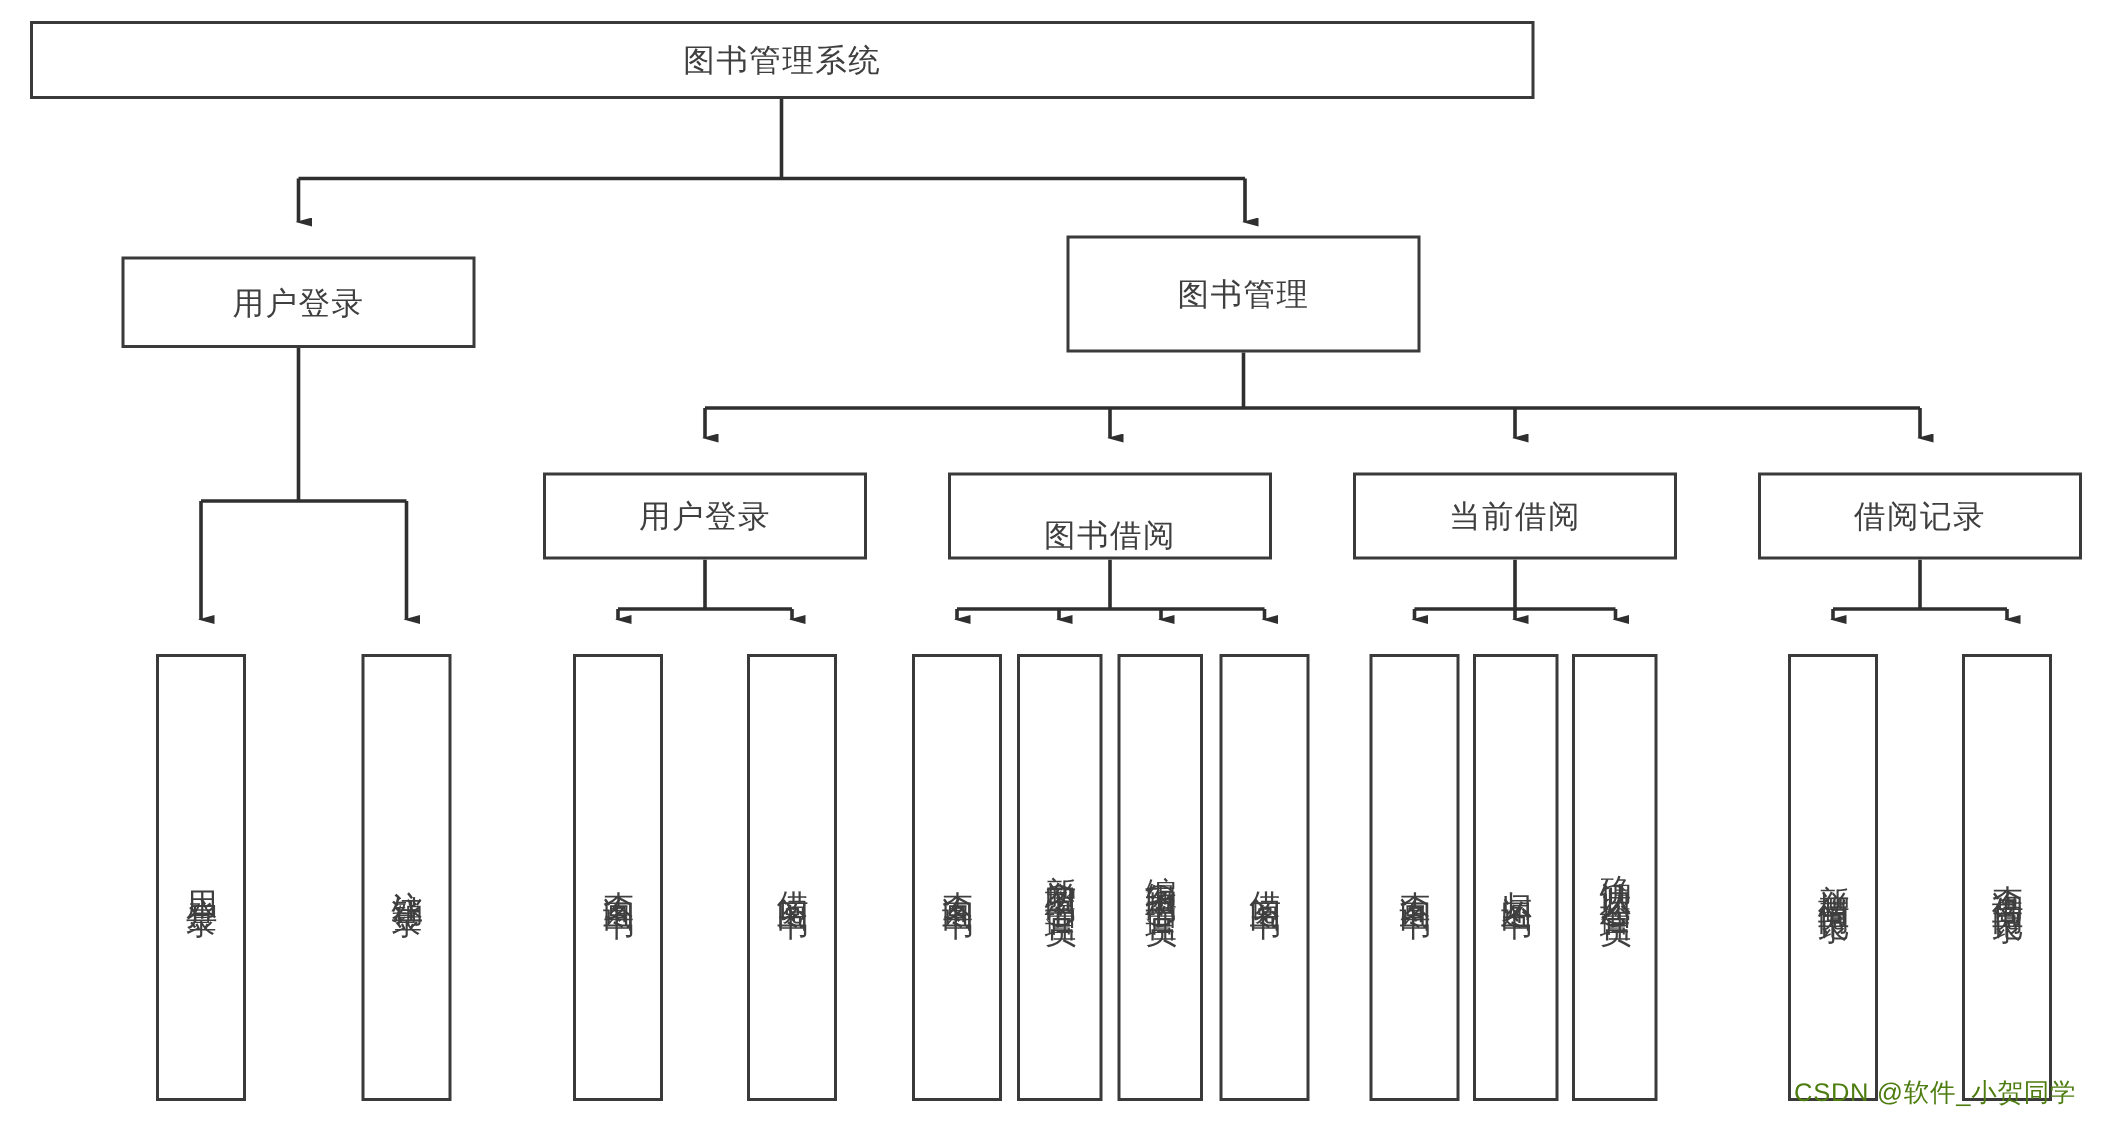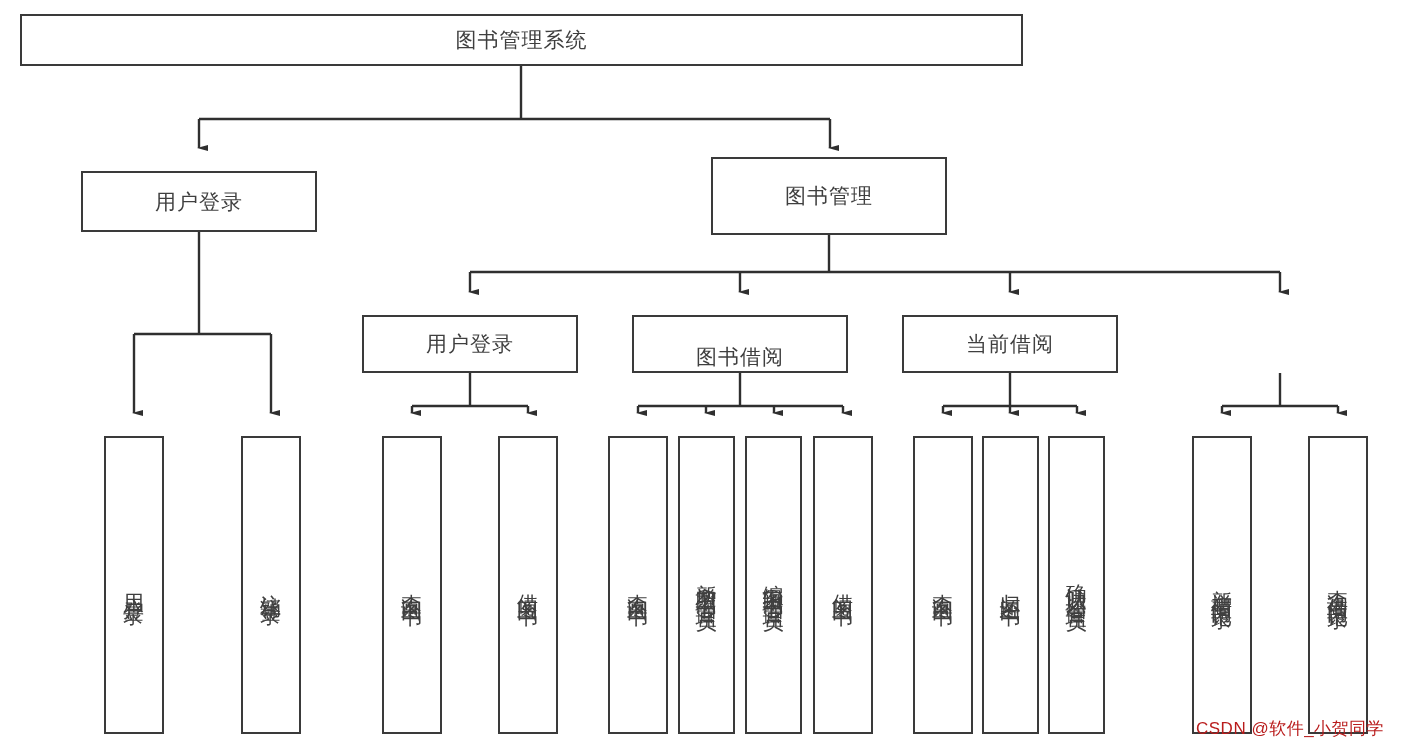--- a/index.html
+++ b/index.html
@@ -50,21 +50,21 @@
     letter-spacing: 4px;
     line-height: 1;
     display: block;
   }
   .node.horiz .label {
     display: block;
     white-space: nowrap;
   }
   .watermark {
     position: absolute;
-    color: #b91c1c;
+    color: #4d7c0f;
     font-size: 17px;
     letter-spacing: 0.5px;
     white-space: nowrap;
     user-select: none;
     text-align: center;
   }
 </style>
 </head>
 <body>
 
@@ -133,20 +133,23 @@
 
   <div class="node horiz" style="left:362px; top:315px; width:216px; height:58px;">
     <span class="label">用户登录</span>
   </div>
   <div class="node horiz" style="left:632px; top:315px; width:216px; height:58px;align-items:flex-end;">
     <span class="label">图书借阅</span>
   </div>
   <div class="node horiz" style="left:902px; top:315px; width:216px; height:58px;align-items:center;">
     <span class="label">当前借阅</span>
   </div>
+  <div class="node horiz" style="left:1172px; top:315px; width:216px; height:58px;">
+    <span class="label">借阅记录</span>
+  </div>
 
   <div class="node vert" style="left:104px; top:436px; width:60px; height:298px;">
     <span class="label">用户登录</span>
   </div>
   <div class="node vert" style="left:241px; top:436px; width:60px; height:298px;">
     <span class="label">注销登录</span>
   </div>
 
   <div class="node vert" style="left:382px; top:436px; width:60px; height:298px;">
     <span class="label">查询图书</span>

